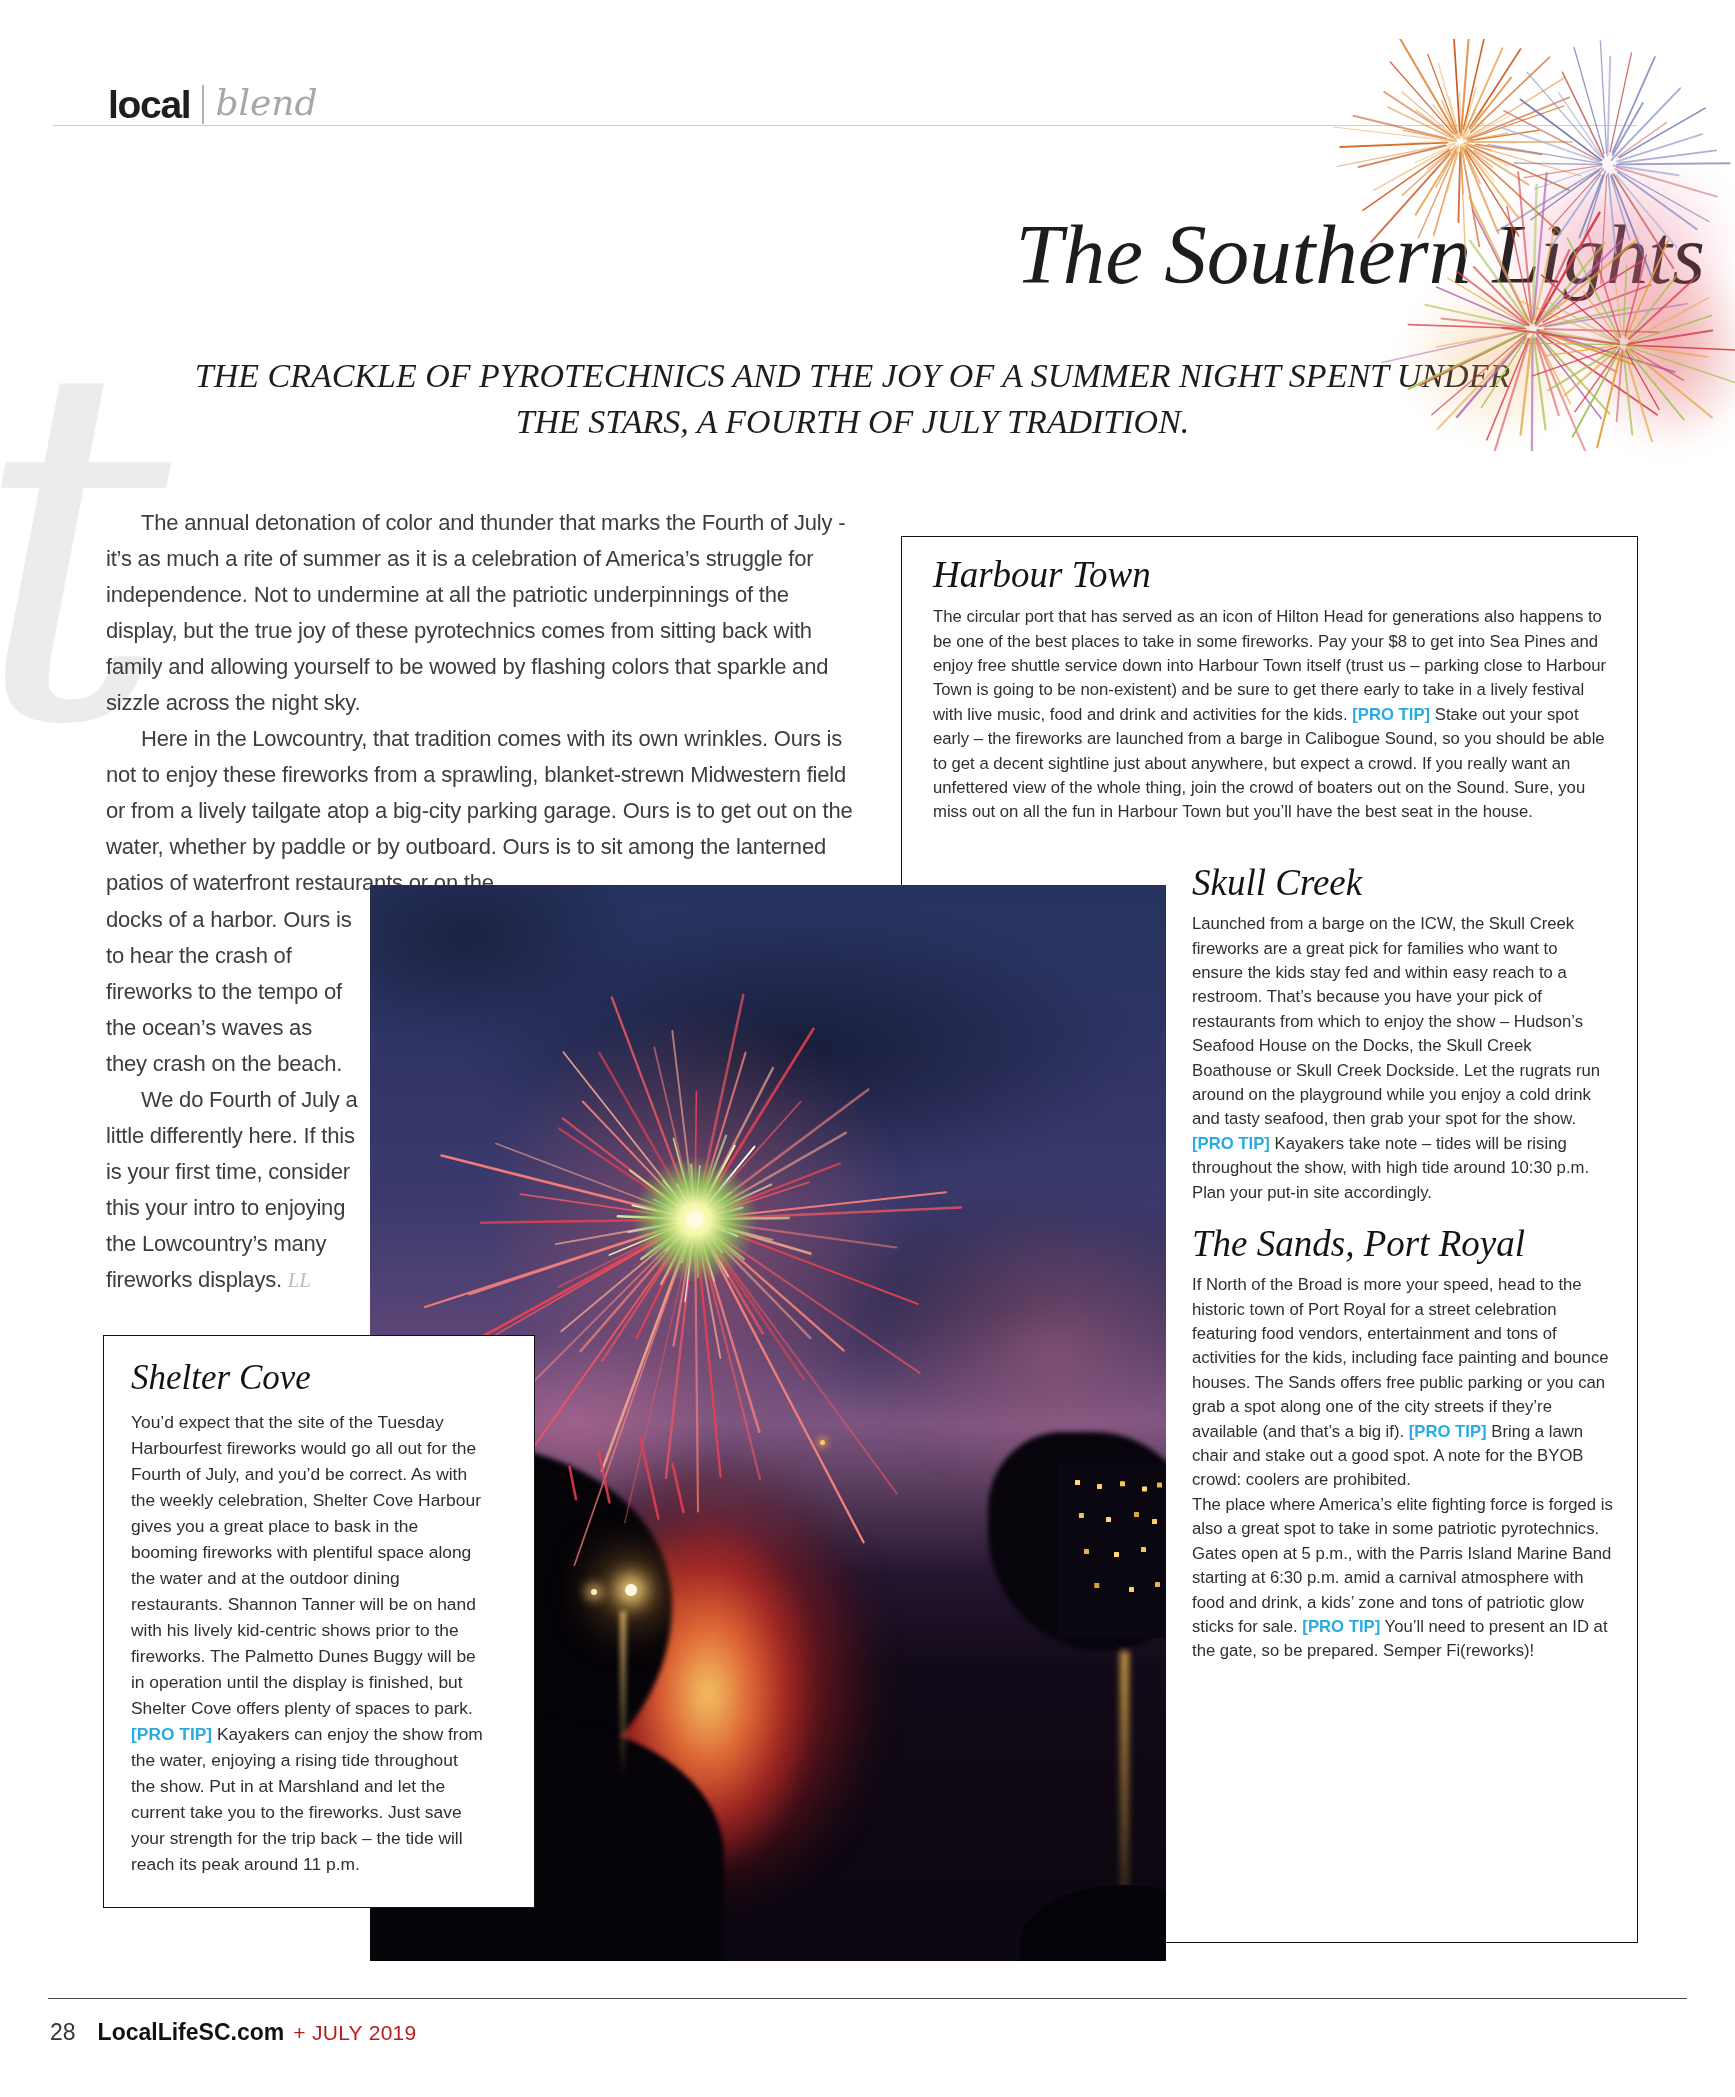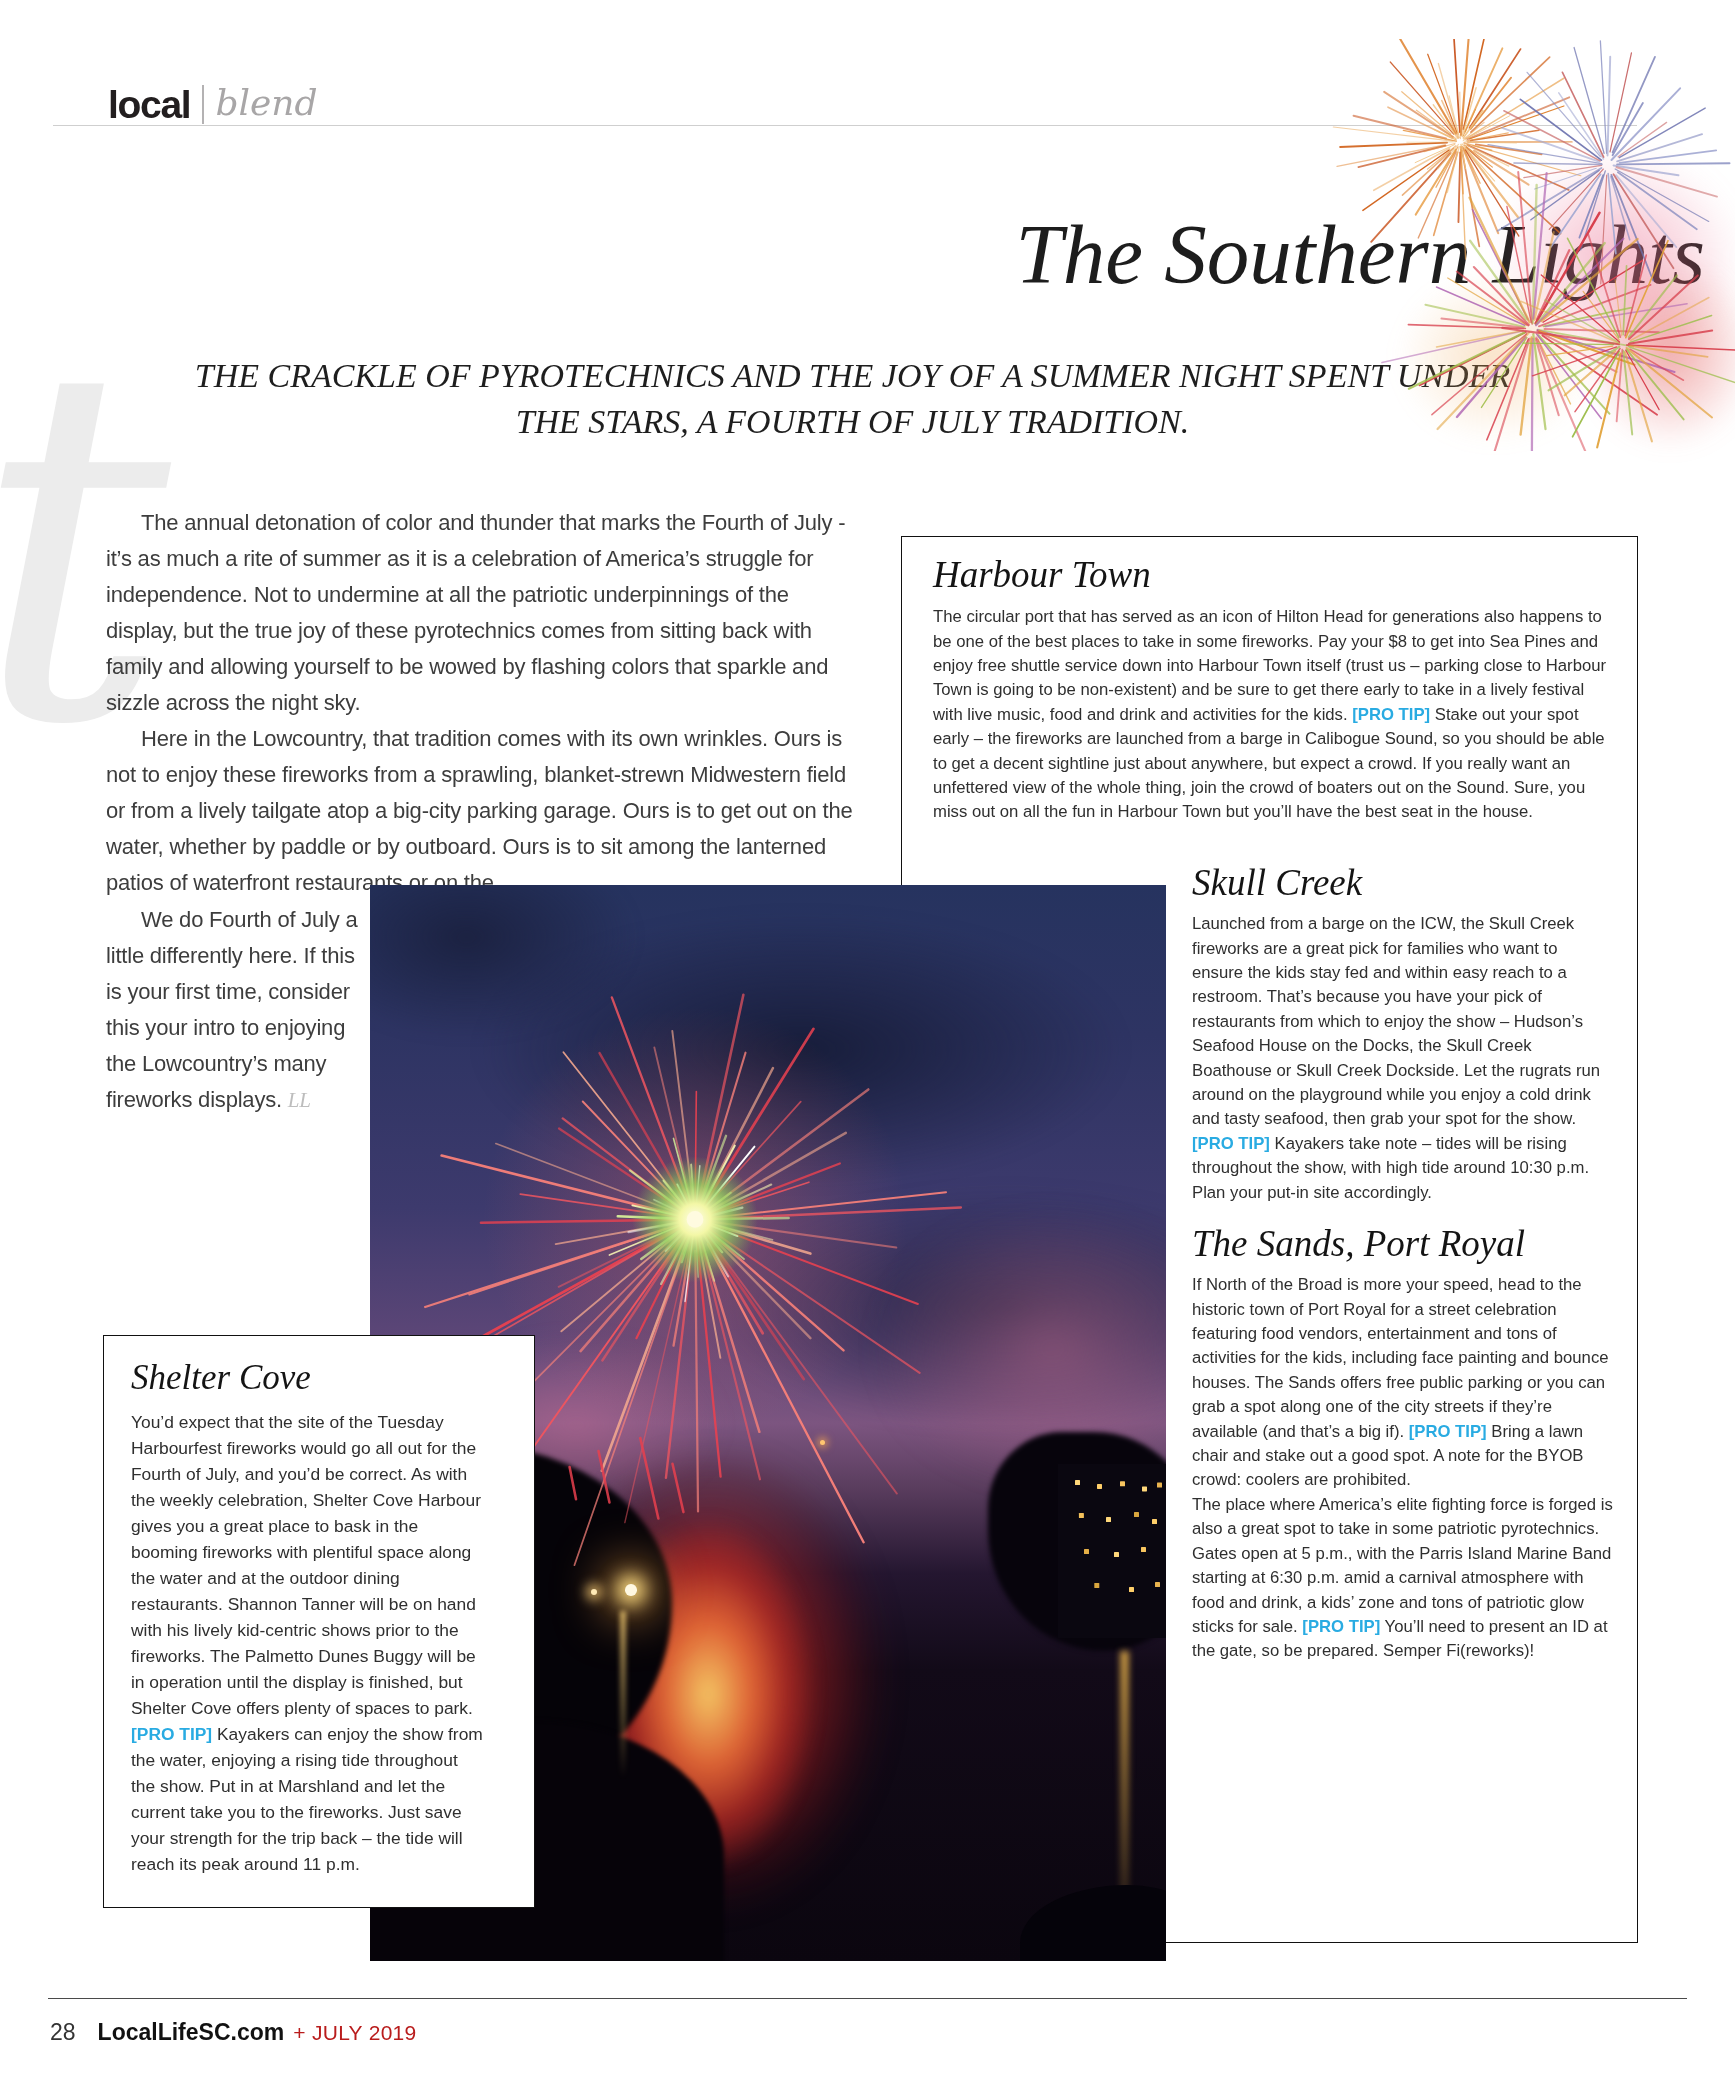--- a/index.html
+++ b/index.html
@@ -139,20 +139,21 @@
   <h1 class="title">The Southern Lights</h1>
   <div class="subtitle">
     <span class="subtitle-inner">THE CRACKLE OF PYROTECHNICS AND THE JOY OF A SUMMER NIGHT SPENT UNDER THE STARS, A FOURTH OF JULY TRADITION.</span>
   </div>
 
   <div class="intro-wide">
     <p class="indent">The annual detonation of color and thunder that marks the Fourth of July - it’s as much a rite of summer as it is a celebration of America’s struggle for independence. Not to undermine at all the patriotic underpinnings of the display, but the true joy of these pyrotechnics comes from sitting back with family and allowing yourself to be wowed by flashing colors that sparkle and sizzle across the night sky.</p>
     <p class="indent">Here in the Lowcountry, that tradition comes with its own wrinkles. Ours is not to enjoy these fireworks from a sprawling, blanket-strewn Midwestern field or from a lively tailgate atop a big-city parking garage. Ours is to get out on the water, whether by paddle or by outboard. Ours is to sit among the lanterned patios of waterfront restaurants or on the</p>
   </div>
   <div class="intro-narrow">
+    <p>docks of a harbor. Ours is to hear the crash of fireworks to the tempo of the ocean’s waves as they crash on the beach.</p>
     <p class="indent"><span>We do Fourth of July a little differently here. If this is your first time, consider this your intro to enjoying the Lowcountry’s many fireworks displays.</span> <span class="endmark">LL</span></p>
   </div>
 
   <section class="right-box">
     <h2 class="venue-head">Harbour Town</h2>
     <p class="rb-body rb-wide"><span>The circular port that has served as an icon of Hilton Head for generations also happens to be one of the best places to take in some fireworks. Pay your $8 to get into Sea Pines and enjoy free shuttle service down into Harbour Town itself (trust us – parking close to Harbour Town is going to be non-existent) and be sure to get there early to take in a lively festival with live music, food and drink and activities for the kids. </span><span class="protip">[PRO TIP]</span><span> Stake out your spot early – the fireworks are launched from a barge in Calibogue Sound, so you should be able to get a decent sightline just about anywhere, but expect a crowd. If you really want an unfettered view of the whole thing, join the crowd of boaters out on the Sound. Sure, you miss out on all the fun in Harbour Town but you’ll have the best seat in the house.</span></p>
 
     <div class="rb-lower">
       <h2 class="venue-head">Skull Creek</h2>
       <p class="rb-body"><span>Launched from a barge on the ICW, the Skull Creek fireworks are a great pick for families who want to ensure the kids stay fed and within easy reach to a restroom. That’s because you have your pick of restaurants from which to enjoy the show – Hudson’s Seafood House on the Docks, the Skull Creek Boathouse or Skull Creek Dockside. Let the rugrats run around on the playground while you enjoy a cold drink and tasty seafood, then grab your spot for the show. </span><span class="protip">[PRO TIP]</span><span> Kayakers take note – tides will be rising throughout the show, with high tide around 10:30 p.m. Plan your put-in site accordingly.</span></p>

